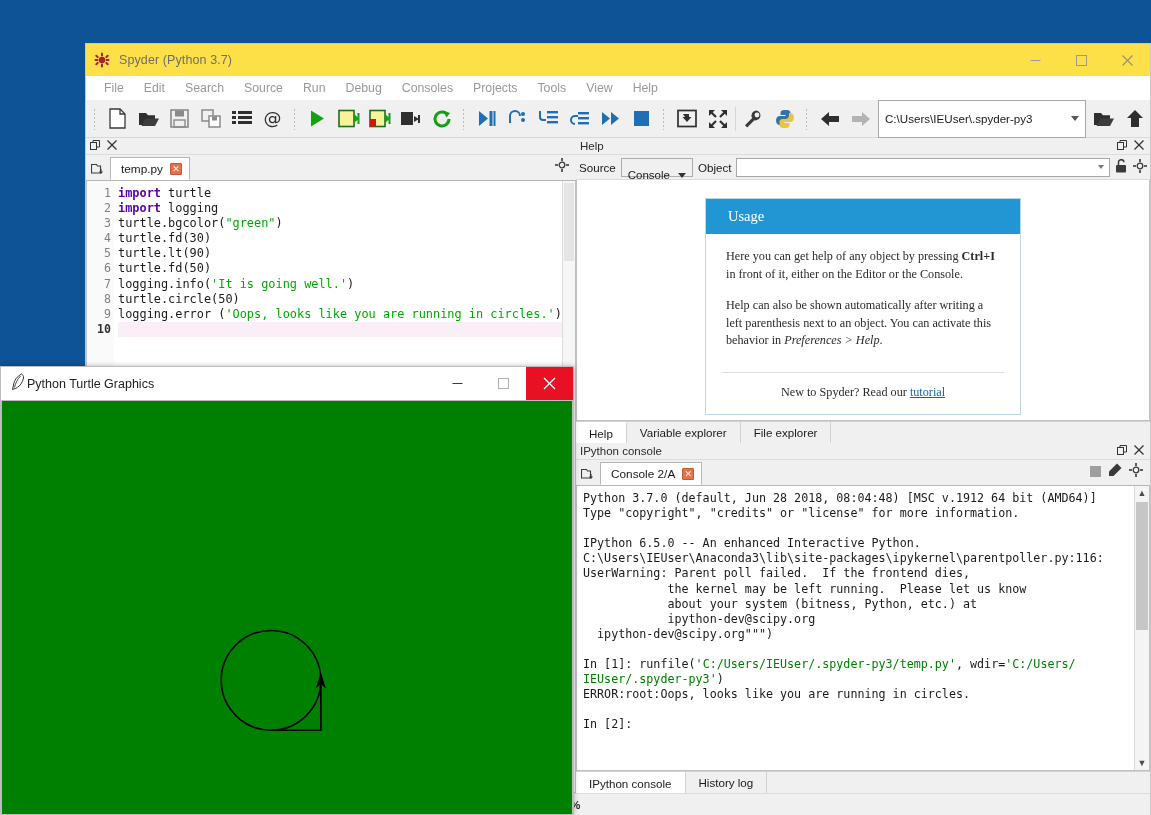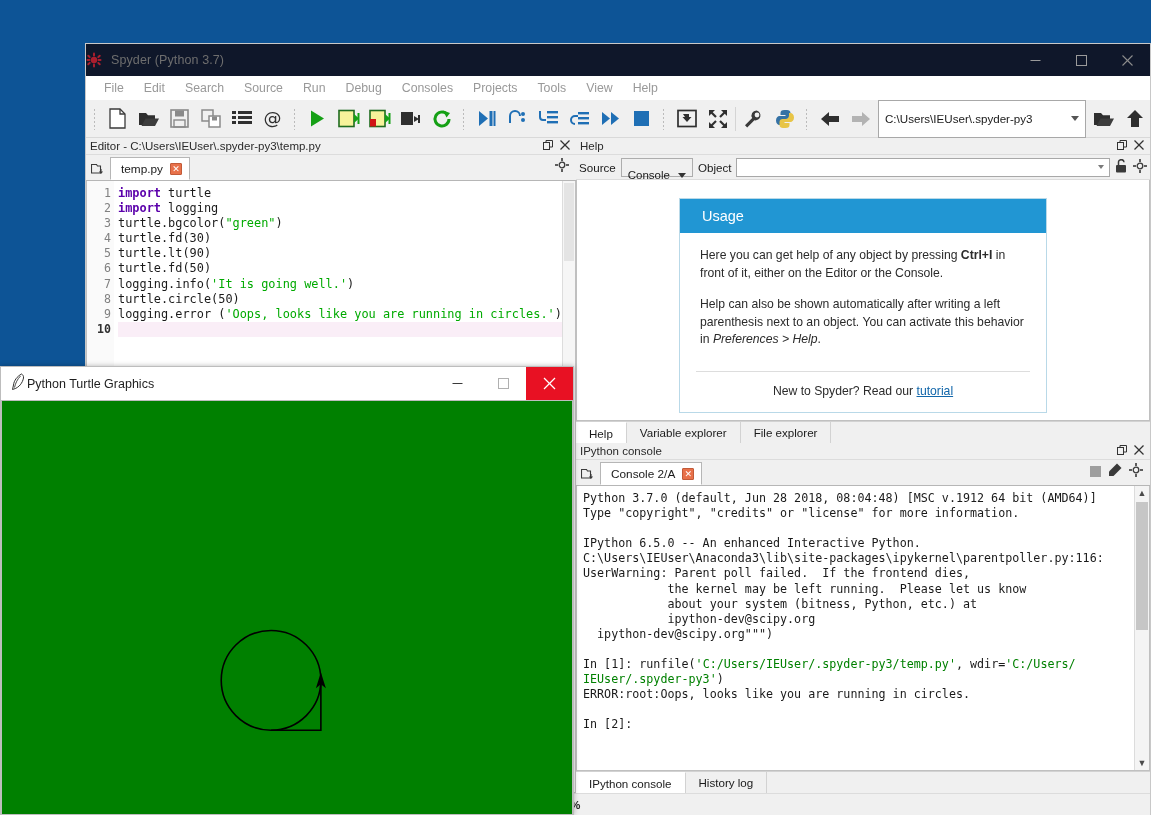--- a/index.html
+++ b/index.html
@@ -19,23 +19,23 @@
     position: absolute;
     left: 85px; top: 43px;
     width: 1066px; height: 772px;
     background: #f0f0f0;
     border: 1px solid #c8c8c8;
     border-bottom: none;
     display: flex; flex-direction: column;
   }
   .titlebar {
     height: 32px; flex: 0 0 32px;
-    background: #0f172a;
-    display: flex; align-items: center;
-    padding-left: 0;
+    background: #fde047;
+    display: flex; align-items: center;
+    padding-left: 8px;
     position: relative;
   }
   .spyder-logo {
     width: 16px; height: 16px; margin-right: 9px;
     position: relative;
   }
   .spyder-logo svg { display:block; }
   .title-text {
     font-size: 12.5px; color: #6e6e6e;
     letter-spacing: .1px;
@@ -215,23 +215,24 @@
   }
   .help-body {
     flex: 1 1 auto; min-height: 0;
     background: #ffffff;
     border: 1px solid #c0c0c0; border-top: none;
     display: flex; align-items: flex-start; justify-content: center;
     padding-top: 18px;
     overflow: hidden;
   }
   .usage-card {
-    width: 368px;
+    width: 316px;
     border: 1px solid #b9d9e8;
     background: #ffffff;
+    font-family: Liberation Serif, serif;
   }
   .usage-head {
     background: #2196d3;
     color: #ffffff;
     font-size: 14.5px;
     padding: 9px 0 9px 22px;
   }
   .usage-content { padding: 14px 20px 6px 20px; }
   .usage-content p {
     margin: 0 0 14px 0;
@@ -603,21 +604,20 @@
         <svg width="18" height="19" viewBox="0 0 18 19">
             <path d="M9 1 L17 9 H13 V18 H5 V9 H1 Z" fill="#2f2f2f"></path>
           </svg>
       </div>
     </div>
 
     <div id="workspace">
 
       <div id="left-pane">
         <div class="pane-header">
-          <span class="ph-title">Editor - C:\Users\IEUser\.spyder-py3\temp.py</span>
           <span class="ph-icons">
             <span class="ph-ico">
               <svg width="10" height="10" viewBox="0 0 10 10">
                   <rect x="0.5" y="2.5" width="6" height="7" fill="none" stroke="#333" stroke-width="1"></rect>
                   <path d="M3 2.5 V0.5 H9.5 V7 H6.5" fill="none" stroke="#333" stroke-width="1"></path>
                 </svg>
             </span>
             <span class="ph-ico">
               <svg width="10" height="10" viewBox="0 0 10 10">
                   <line x1="0.5" y1="0.5" x2="9.5" y2="9.5" stroke="#333" stroke-width="1.3"></line>

